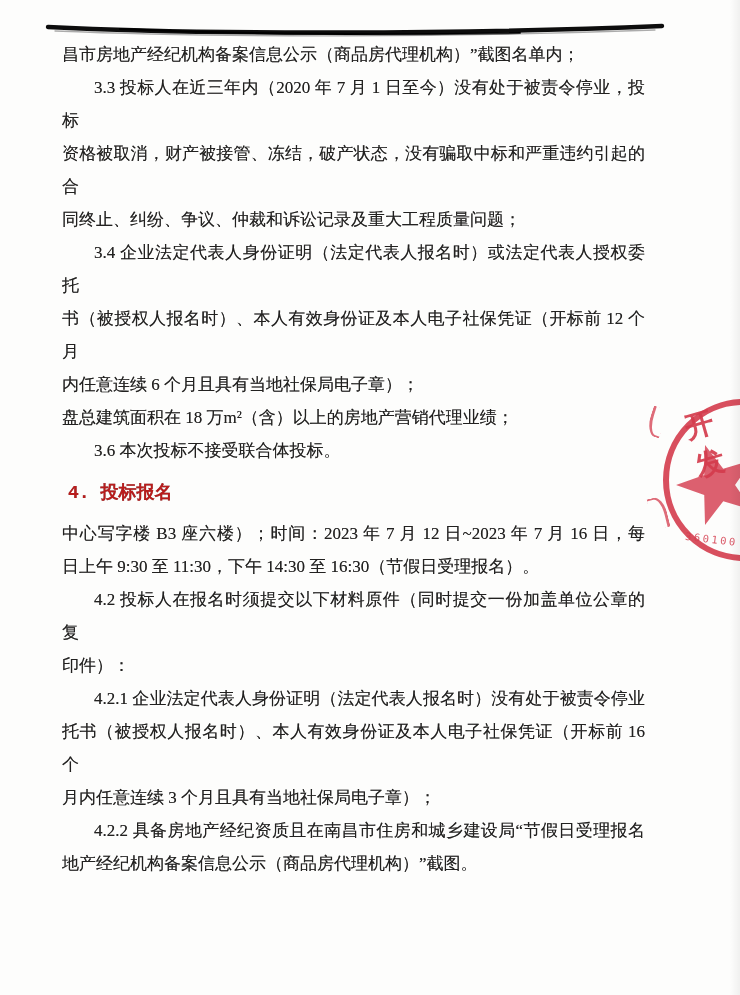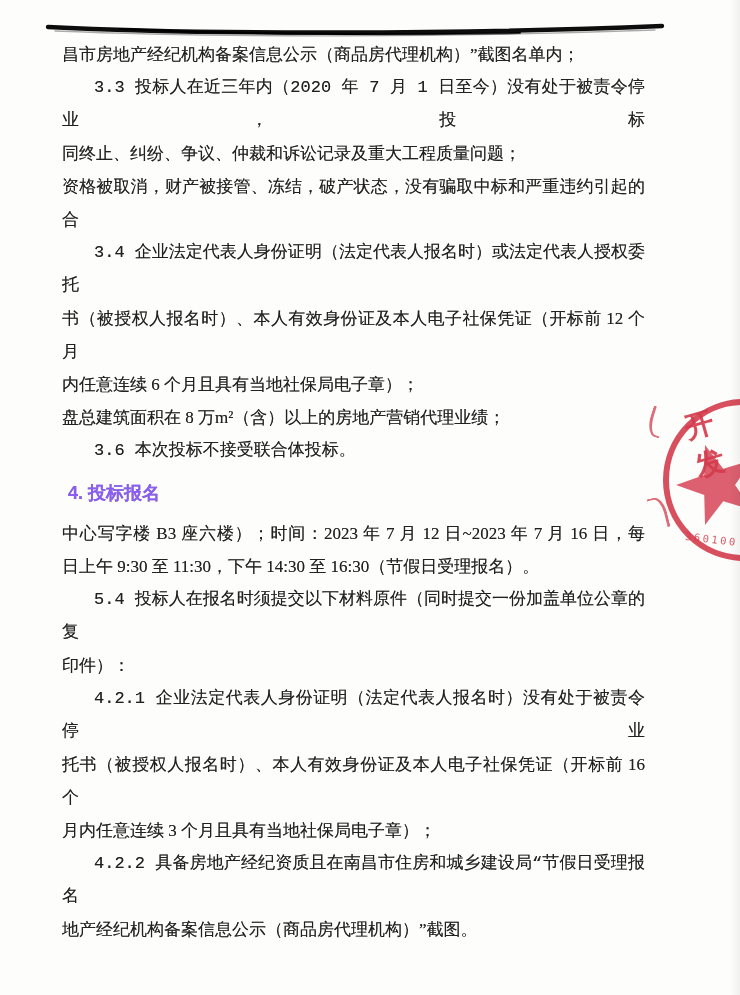--- a/index.html
+++ b/index.html
@@ -23,26 +23,26 @@
   
   .scan-line{position:absolute;left:0;top:18px;width:740px;height:26px;}
   
   .doc{
     position:absolute;left:62px;top:38px;width:583px;
     font-size:17px;line-height:33px;color:var(--ink);
     text-shadow:0 0 0.5px rgba(40,40,40,0.55);
   }
   .line{white-space:normal;}
   .line.fill{text-align:justify;text-align-last:justify;}
-  .line.indent{text-indent:32px;font-family:Liberation Mono, monospace;}
+  .line.indent{text-indent:32px;}
   .heading{
-    font-family:Liberation Sans, sans-serif;
+    font-family:Liberation Mono, monospace;
     font-weight:bold;font-size:18px;line-height:33px;
     margin:10px 0 7px 6px;
-    color:#8b5cf6;
+    color:#b91c1c;
   }
   
   .seal{
     position:absolute;left:640px;top:385px;width:100px;height:190px;
     mix-blend-mode:multiply;
     pointer-events:none;
   }
   .seal-ring{
     position:absolute;left:23px;top:14px;width:150px;height:150px;
     border:6.5px solid var(--seal);border-radius:50%;
@@ -83,31 +83,31 @@
 
 <svg class="scan-line" viewBox="0 0 740 26" xmlns="http://www.w3.org/2000/svg">
   <path d="M48,9 C 200,17 470,16 662,8" fill="none" stroke="#0d0d0d" stroke-width="4.4" stroke-linecap="round"></path>
   <path d="M120,11 C 260,17 400,17 520,15" fill="none" stroke="#000000" stroke-width="2" stroke-linecap="round"></path>
   <path d="M55,13 C 230,20 460,19 655,12" fill="none" stroke="#777777" stroke-width="1.3" stroke-linecap="round" opacity="0.6"></path>
 </svg>
 
 <div class="doc">
   <div class="line">昌市房地产经纪机构备案信息公示（商品房代理机构）”截图名单内；</div>
   <div class="line indent fill">3.3 投标人在近三年内（2020 年 7 月 1 日至今）没有处于被责令停业，投标</div>
+  <div class="line fill">资格被取消，财产被接管、冻结，破产状态，没有骗取中标和严重违约引起的合</div>
   <div class="line">同终止、纠纷、争议、仲裁和诉讼记录及重大工程质量问题；</div>
-  <div class="line fill">资格被取消，财产被接管、冻结，破产状态，没有骗取中标和严重违约引起的合</div>
   <div class="line indent fill">3.4 企业法定代表人身份证明（法定代表人报名时）或法定代表人授权委托</div>
   <div class="line fill">书（被授权人报名时）、本人有效身份证及本人电子社保凭证（开标前 12 个月</div>
   <div class="line">内任意连续 6 个月且具有当地社保局电子章）；</div>
-  <div class="line">盘总建筑面积在 8 万m²（含）以上的房地产营销代理业绩；</div>
+  <div class="line">盘总建筑面积在 18 万m²（含）以上的房地产营销代理业绩；</div>
   <div class="line indent">3.6 本次投标不接受联合体投标。</div>
   <div class="heading">4. 投标报名</div>
   <div class="line fill">中心写字楼 B3 座六楼）；时间：2023 年 7 月 12 日~2023 年 7 月 16 日，每</div>
   <div class="line">日上午 9:30 至 11:30，下午 14:30 至 16:30（节假日受理报名）。</div>
-  <div class="line indent fill">5.4 投标人在报名时须提交以下材料原件（同时提交一份加盖单位公章的复</div>
+  <div class="line indent fill">4.2 投标人在报名时须提交以下材料原件（同时提交一份加盖单位公章的复</div>
   <div class="line">印件）：</div>
   <div class="line indent fill">4.2.1 企业法定代表人身份证明（法定代表人报名时）没有处于被责令停业</div>
   <div class="line fill">托书（被授权人报名时）、本人有效身份证及本人电子社保凭证（开标前 16 个</div>
   <div class="line">月内任意连续 3 个月且具有当地社保局电子章）；</div>
   <div class="line indent fill">4.2.2 具备房地产经纪资质且在南昌市住房和城乡建设局“节假日受理报名</div>
   <div class="line">地产经纪机构备案信息公示（商品房代理机构）”截图。</div>
 
 </div>
 
 <div class="seal">

